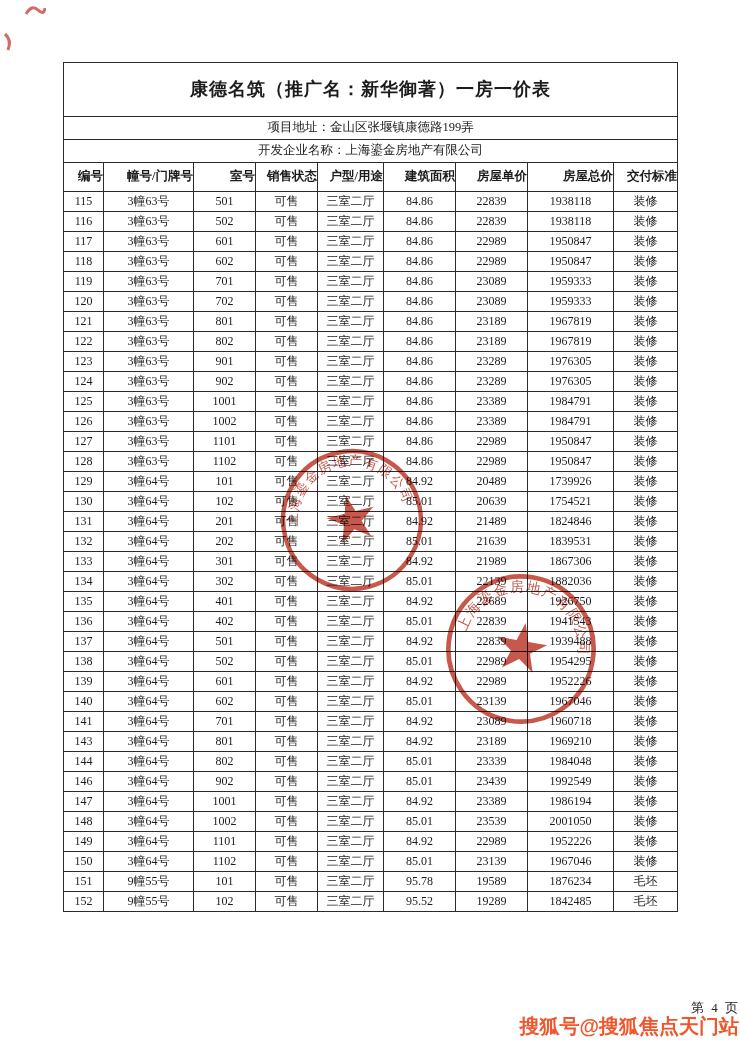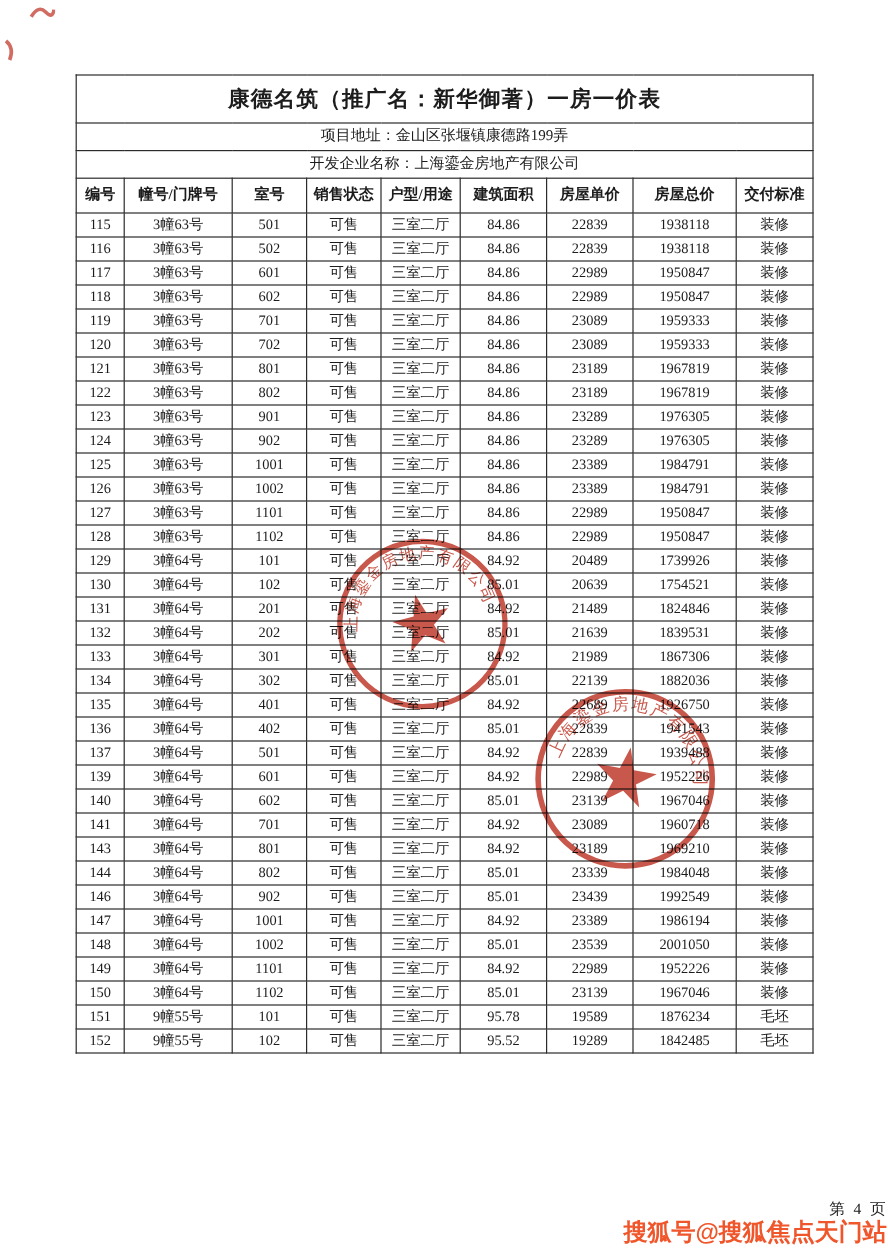--- a/index.html
+++ b/index.html
@@ -23,24 +23,24 @@
     vertical-align: middle;
     color: #1c1c1c;
     font-size: 12px;
     padding: 0;
     height: 20px;
     line-height: 1.1;
     overflow: hidden;
     white-space: nowrap;
   }
   .price-table .title-cell {
-    font-size: 18px; font-weight: bold; height: 40px; letter-spacing: 1px;
+    font-size: 18px; font-weight: bold; height: 54px; letter-spacing: 1px;
   }
   .price-table .sub-cell { font-size: 12.5px; height: 23px; }
-  .price-table th { font-weight: bold; font-size: 12.5px; height: 29px; }
+  .price-table th { font-weight: bold; font-size: 12.5px; height: 29px; text-align: right; }
   .footer {
     position: absolute; left: 0; top: 999px; width: 740px;
     text-align: right; font-size: 13px; color: #222; letter-spacing: 2px;
   }
   .watermark {
     position: absolute; right: 1px; top: 1013px;
     font-size: 20px; font-weight: bold; color: #f0562b;
     font-family: "Liberation Sans", "DejaVu Sans", sans-serif;
     white-space: nowrap;
   }
@@ -345,20 +345,31 @@
           <td>3幢64号</td>
           <td>501</td>
           <td>可售</td>
           <td>三室二厅</td>
           <td>84.92</td>
           <td>22839</td>
           <td>1939488</td>
           <td>装修</td>
         </tr>
         <tr>
+          <td>138</td>
+          <td>3幢64号</td>
+          <td>502</td>
+          <td>可售</td>
+          <td>三室二厅</td>
+          <td>85.01</td>
+          <td>22989</td>
+          <td>1954295</td>
+          <td>装修</td>
+        </tr>
+        <tr>
           <td>139</td>
           <td>3幢64号</td>
           <td>601</td>
           <td>可售</td>
           <td>三室二厅</td>
           <td>84.92</td>
           <td>22989</td>
           <td>1952226</td>
           <td>装修</td>
         </tr>

